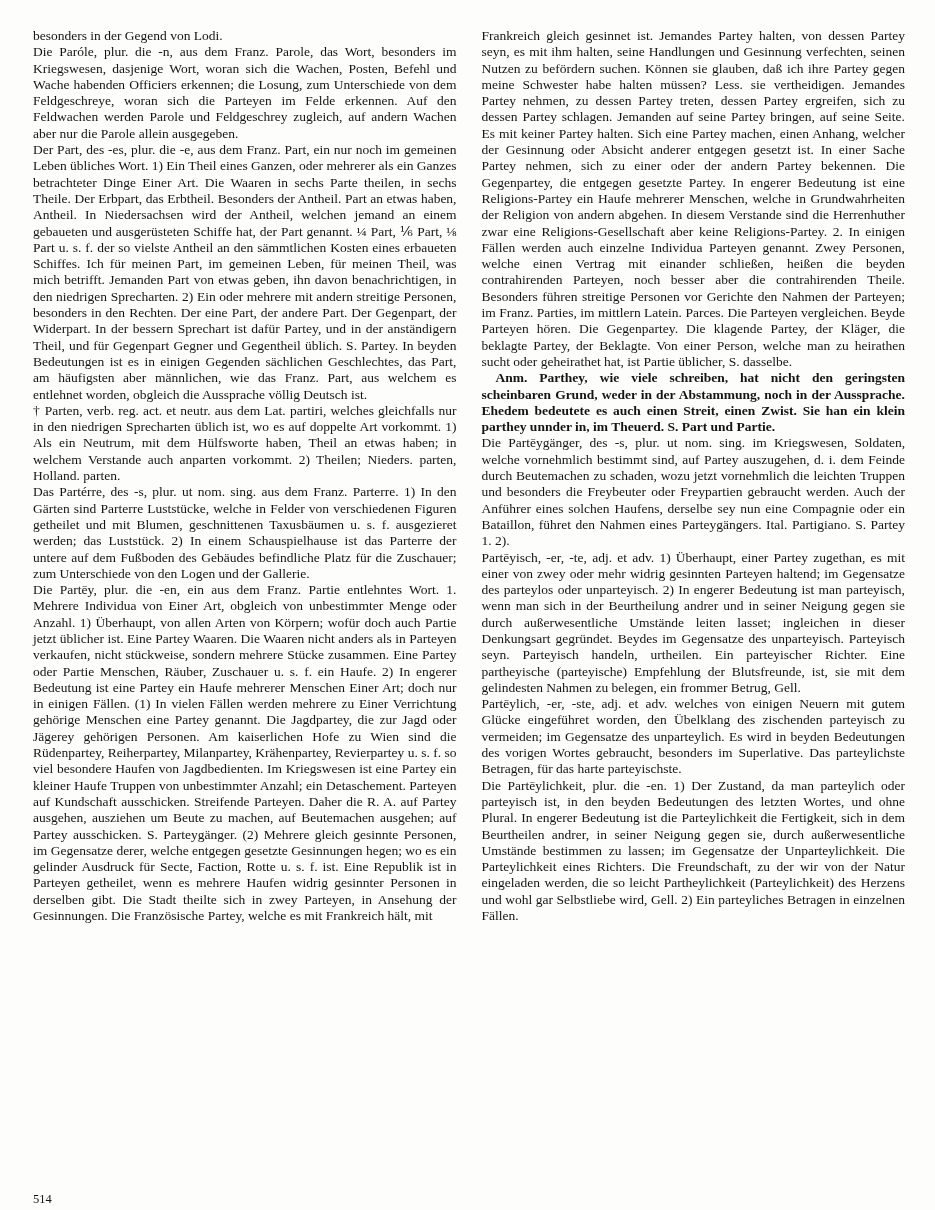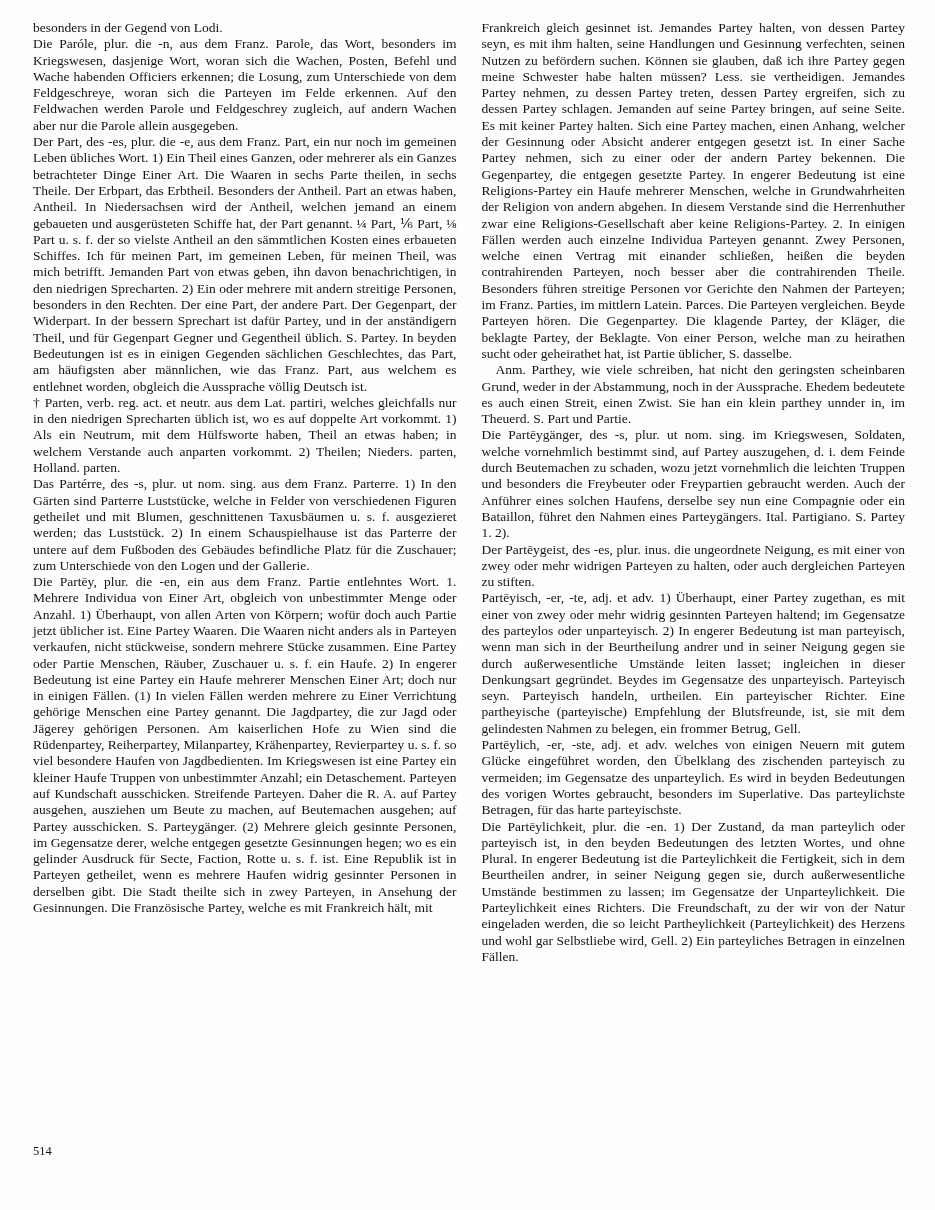--- a/index.html
+++ b/index.html
@@ -9,63 +9,62 @@
     height: 1210px;
     background: #fdfdfc;
     color: #141414;
     font-family: "Liberation Serif", "DejaVu Serif", serif;
     position: relative;
     overflow: hidden;
   }
   .page {
     position: absolute;
     inset: 0;
-    padding: 20px 30px 0 33px;
+    padding: 28px 30px 0 33px;
     border-radius: 7px;
   }
   .columns {
     display: flex;
     gap: 25px;
   }
   .column {
     width: 424px;
   }
   .para {
     margin: 0;
     font-size: 13.5px;
     line-height: 16.3px;
     text-align: justify;
   }
-  .para.indent { text-indent: 14px; }
+  .para.indent { text-indent: 14px; font-weight: bold; }
   .bold { font-weight: normal; }
   .italic { }
   .page-number {
     position: absolute;
     left: 33px;
-    top: 1144px;
+    top: 1192px;
     font-size: 12.5px;
   }
 </style>
 </head>
 <body>
 
 <div class="page">
   <div class="columns">
     <div class="column" id="col-left">
         <p class="para"><span>besonders in der Gegend von Lodi.</span></p>
         <p class="para"><span class="bold">Die Paróle</span><span>, </span><span class="italic">plur.</span><span> die -n, aus dem Franz. </span><span class="italic">Parole,</span><span> das Wort, besonders im Kriegswesen, dasjenige Wort, woran sich die Wachen, Posten, Befehl und Wache habenden Officiers erkennen; die Losung, zum Unterschiede von dem Feldgeschreye, woran sich die Parteyen im Felde erkennen. Auf den Feldwachen werden Parole und Feldgeschrey zugleich, auf andern Wachen aber nur die Parole allein ausgegeben.</span></p>
         <p class="para"><span class="bold">Der Part</span><span>, des -es, </span><span class="italic">plur.</span><span> die -e, aus dem Franz. </span><span class="italic">Part,</span><span> ein nur noch im gemeinen Leben übliches Wort. 1) Ein Theil eines Ganzen, oder mehrerer als ein Ganzes betrachteter Dinge Einer Art. Die Waaren in sechs Parte theilen, in sechs Theile. Der Erbpart, das Erbtheil. Besonders der Antheil. Part an etwas haben, Antheil. In Niedersachsen wird der Antheil, welchen jemand an einem gebaueten und ausgerüsteten Schiffe hat, der Part genannt. ¼ Part, ⅙ Part, ⅛ Part u. s. f. der so vielste Antheil an den sämmtlichen Kosten eines erbaueten Schiffes. Ich für meinen Part, im gemeinen Leben, für meinen Theil, was mich betrifft. Jemanden Part von etwas geben, ihn davon benachrichtigen, in den niedrigen Sprecharten. 2) Ein oder mehrere mit andern streitige Personen, besonders in den Rechten. Der eine Part, der andere Part. Der Gegenpart, der Widerpart. In der bessern Sprechart ist dafür Partey, und in der anständigern Theil, und für Gegenpart Gegner und Gegentheil üblich. S. Partey. In beyden Bedeutungen ist es in einigen Gegenden sächlichen Geschlechtes, das Part, am häufigsten aber männlichen, wie das Franz. </span><span class="italic">Part,</span><span> aus welchem es entlehnet worden, obgleich die Aussprache völlig Deutsch ist.</span></p>
         <p class="para"><span class="bold">† Parten</span><span>, </span><span class="italic">verb. reg. act. et neutr.</span><span> aus dem Lat. </span><span class="italic">partiri,</span><span> welches gleichfalls nur in den niedrigen Sprecharten üblich ist, wo es auf doppelte Art vorkommt. 1) Als ein Neutrum, mit dem Hülfsworte haben, Theil an etwas haben; in welchem Verstande auch anparten vorkommt. 2) Theilen; Nieders. parten, Holland. </span><span class="italic">parten.</span></p>
         <p class="para"><span class="bold">Das Partérre</span><span>, des -s, </span><span class="italic">plur. ut nom. sing.</span><span> aus dem Franz. </span><span class="italic">Parterre.</span><span> 1) In den Gärten sind Parterre Luststücke, welche in Felder von verschiedenen Figuren getheilet und mit Blumen, geschnittenen Taxusbäumen u. s. f. ausgezieret werden; das Luststück. 2) In einem Schauspielhause ist das Parterre der untere auf dem Fußboden des Gebäudes befindliche Platz für die Zuschauer; zum Unterschiede von den Logen und der Gallerie.</span></p>
         <p class="para"><span class="bold">Die Partēy</span><span>, </span><span class="italic">plur.</span><span> die -en, ein aus dem Franz. </span><span class="italic">Partie</span><span> entlehntes Wort. 1. Mehrere Individua von Einer Art, obgleich von unbestimmter Menge oder Anzahl. 1) Überhaupt, von allen Arten von Körpern; wofür doch auch Partie jetzt üblicher ist. Eine Partey Waaren. Die Waaren nicht anders als in Parteyen verkaufen, nicht stückweise, sondern mehrere Stücke zusammen. Eine Partey oder Partie Menschen, Räuber, Zuschauer u. s. f. ein Haufe. 2) In engerer Bedeutung ist eine Partey ein Haufe mehrerer Menschen Einer Art; doch nur in einigen Fällen. (1) In vielen Fällen werden mehrere zu Einer Verrichtung gehörige Menschen eine Partey genannt. Die Jagdpartey, die zur Jagd oder Jägerey gehörigen Personen. Am kaiserlichen Hofe zu Wien sind die Rüdenpartey, Reiherpartey, Milanpartey, Krähenpartey, Revierpartey u. s. f. so viel besondere Haufen von Jagdbedienten. Im Kriegswesen ist eine Partey ein kleiner Haufe Truppen von unbestimmter Anzahl; ein Detaschement. Parteyen auf Kundschaft ausschicken. Streifende Parteyen. Daher die R. A. auf Partey ausgehen, ausziehen um Beute zu machen, auf Beutemachen ausgehen; auf Partey ausschicken. S. Parteygänger. (2) Mehrere gleich gesinnte Personen, im Gegensatze derer, welche entgegen gesetzte Gesinnungen hegen; wo es ein gelinder Ausdruck für Secte, Faction, Rotte u. s. f. ist. Eine Republik ist in Parteyen getheilet, wenn es mehrere Haufen widrig gesinnter Personen in derselben gibt. Die Stadt theilte sich in zwey Parteyen, in Ansehung der Gesinnungen. Die Französische Partey, welche es mit Frankreich hält, mit</span></p>
       </div>
     <div class="column" id="col-right">
         <p class="para"><span>Frankreich gleich gesinnet ist. Jemandes Partey halten, von dessen Partey seyn, es mit ihm halten, seine Handlungen und Gesinnung verfechten, seinen Nutzen zu befördern suchen. Können sie glauben, daß ich ihre Partey gegen meine Schwester habe halten müssen? </span><span class="italic">Less.</span><span> sie vertheidigen. Jemandes Partey nehmen, zu dessen Partey treten, dessen Partey ergreifen, sich zu dessen Partey schlagen. Jemanden auf seine Partey bringen, auf seine Seite. Es mit keiner Partey halten. Sich eine Partey machen, einen Anhang, welcher der Gesinnung oder Absicht anderer entgegen gesetzt ist. In einer Sache Partey nehmen, sich zu einer oder der andern Partey bekennen. Die Gegenpartey, die entgegen gesetzte Partey. In engerer Bedeutung ist eine Religions-Partey ein Haufe mehrerer Menschen, welche in Grundwahrheiten der Religion von andern abgehen. In diesem Verstande sind die Herrenhuther zwar eine Religions-Gesellschaft aber keine Religions-Partey. 2. In einigen Fällen werden auch einzelne Individua Parteyen genannt. Zwey Personen, welche einen Vertrag mit einander schließen, heißen die beyden contrahirenden Parteyen, noch besser aber die contrahirenden Theile. Besonders führen streitige Personen vor Gerichte den Nahmen der Parteyen; im Franz. </span><span class="italic">Parties,</span><span> im mittlern Latein. </span><span class="italic">Parces.</span><span> Die Parteyen vergleichen. Beyde Parteyen hören. Die Gegenpartey. Die klagende Partey, der Kläger, die beklagte Partey, der Beklagte. Von einer Person, welche man zu heirathen sucht oder geheirathet hat, ist Partie üblicher, S. dasselbe.</span></p>
         <p class="para indent"><span>Anm. Parthey, wie viele schreiben, hat nicht den geringsten scheinbaren Grund, weder in der Abstammung, noch in der Aussprache. Ehedem bedeutete es auch einen Streit, einen Zwist. Sie han ein klein parthey unnder in, im Theuerd. S. Part und Partie.</span></p>
         <p class="para"><span class="bold">Die Partēygänger</span><span>, des -s, </span><span class="italic">plur. ut nom. sing.</span><span> im Kriegswesen, Soldaten, welche vornehmlich bestimmt sind, auf Partey auszugehen, d. i. dem Feinde durch Beutemachen zu schaden, wozu jetzt vornehmlich die leichten Truppen und besonders die Freybeuter oder Freypartien gebraucht werden. Auch der Anführer eines solchen Haufens, derselbe sey nun eine Compagnie oder ein Bataillon, führet den Nahmen eines Parteygängers. Ital. </span><span class="italic">Partigiano.</span><span> S. Partey 1. 2).</span></p>
-        <p class="para"><span class="bold">Der Partēygeist</span><span>, des -es, </span><span class="italic">plur. inus.</span><span> die ungeordnete Neigung, es mit einer von zwey oder mehr widrigen Parteyen zu halten, oder auch dergleichen Parteyen zu stiften.</span></p>
         <p class="para"><span class="bold">Partēyisch</span><span>, -er, -te, </span><span class="italic">adj. et adv.</span><span> 1) Überhaupt, einer Partey zugethan, es mit einer von zwey oder mehr widrig gesinnten Parteyen haltend; im Gegensatze des parteylos oder unparteyisch. 2) In engerer Bedeutung ist man parteyisch, wenn man sich in der Beurtheilung andrer und in seiner Neigung gegen sie durch außerwesentliche Umstände leiten lasset; ingleichen in dieser Denkungsart gegründet. Beydes im Gegensatze des unparteyisch. Parteyisch seyn. Parteyisch handeln, urtheilen. Ein parteyischer Richter. Eine partheyische (parteyische) Empfehlung der Blutsfreunde, ist, sie mit dem gelindesten Nahmen zu belegen, ein frommer Betrug, Gell.</span></p>
         <p class="para"><span class="bold">Partēylich</span><span>, -er, -ste, </span><span class="italic">adj. et adv.</span><span> welches von einigen Neuern mit gutem Glücke eingeführet worden, den Übelklang des zischenden parteyisch zu vermeiden; im Gegensatze des unparteylich. Es wird in beyden Bedeutungen des vorigen Wortes gebraucht, besonders im Superlative. Das parteylichste Betragen, für das harte parteyischste.</span></p>
         <p class="para"><span class="bold">Die Partēylichkeit</span><span>, </span><span class="italic">plur.</span><span> die -en. 1) Der Zustand, da man parteylich oder parteyisch ist, in den beyden Bedeutungen des letzten Wortes, und ohne Plural. In engerer Bedeutung ist die Parteylichkeit die Fertigkeit, sich in dem Beurtheilen andrer, in seiner Neigung gegen sie, durch außerwesentliche Umstände bestimmen zu lassen; im Gegensatze der Unparteylichkeit. Die Parteylichkeit eines Richters. Die Freundschaft, zu der wir von der Natur eingeladen werden, die so leicht Partheylichkeit (Parteylichkeit) des Herzens und wohl gar Selbstliebe wird, Gell. 2) Ein parteyliches Betragen in einzelnen Fällen.</span></p>
       </div>
   </div>
   <div class="page-number">514</div>
 </div>
 
 </body></html>

